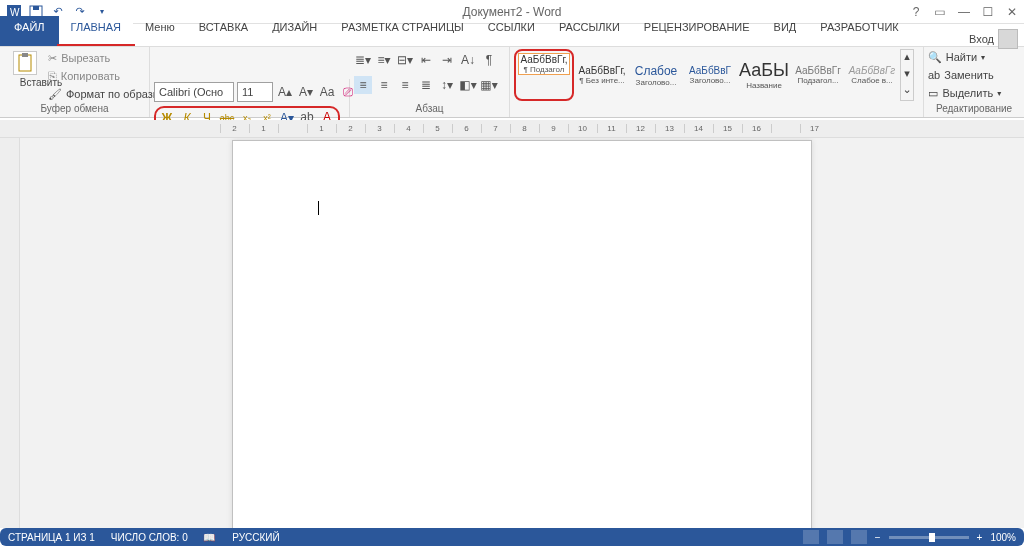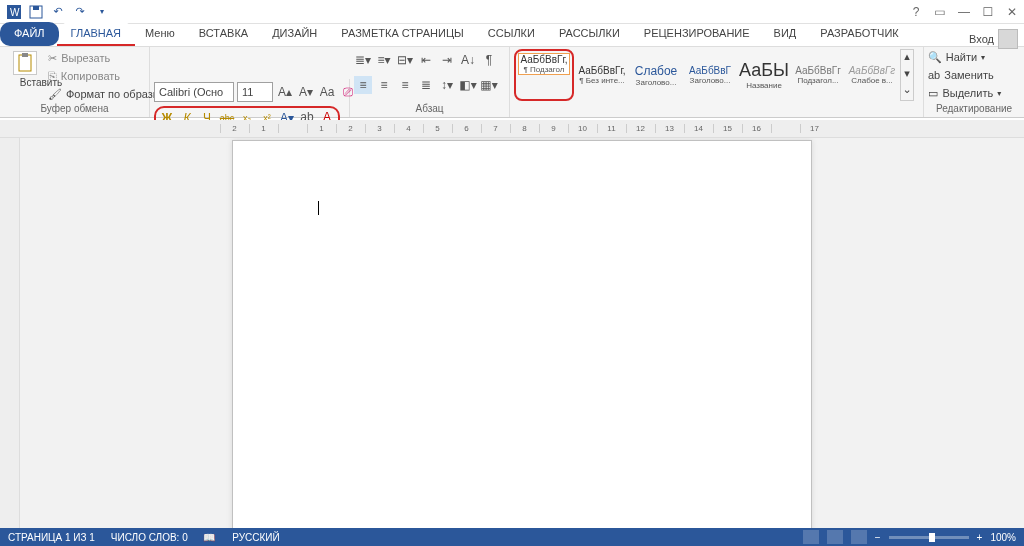--- a/index.html
+++ b/index.html
@@ -4,21 +4,21 @@
 <style>
 * { margin:0; padding:0; box-sizing:border-box; font-family:"Segoe UI",Tahoma,sans-serif; }
 body { background:#fff; width:1024px; height:546px; overflow:hidden; position:relative; font-size:11px; color:#444;}
 .titlebar { height:24px; background:#fff; display:flex; align-items:center; border-bottom:1px solid #e1e1e1; position:relative;}
 .titlebar .qat{ display:flex; align-items:center; gap:6px; padding-left:6px;}
 .qat-icon{width:16px;height:16px;display:flex;align-items:center;justify-content:center;color:#2b579a;}
 .titlebar .title{position:absolute;left:0;right:0;text-align:center;color:#666;font-size:12px;pointer-events:none;}
 .titlebar .win-ctrl{position:absolute;right:0;display:flex;gap:0;align-items:center;}
 .win-btn{width:24px;height:24px;display:flex;align-items:center;justify-content:center;color:#666;font-size:12px;}
 .ribbon-tabs{height:22px;background:#fff;display:flex;align-items:flex-end;position:relative;}
-.tab{padding:0 12px;height:24px;line-height:22px;font-size:11px;color:#444;cursor:default;text-transform:uppercase;border-radius:10px;}
+.tab{padding:0 12px;height:30px;line-height:22px;font-size:11px;color:#444;cursor:default;text-transform:uppercase;}
 .tab.file{background:#2b579a;color:#fff;padding:0 14px;}
 .tab.active{color:#2b579a;background:#fff;border-bottom:2px solid #fff;}
 .login{position:absolute;right:6px;top:4px;display:flex;align-items:center;gap:4px;font-size:11px;color:#444;height:22px;}
 .avatar{width:20px;height:20px;background:#d8d8d8;border:1px solid #bbb;}
 .ribbon{height:72px;background:#f5f5f5;border-top:1px solid #ddd;border-bottom:1px solid #ccc;display:flex;}
 .group{border-right:1px solid #ddd;display:flex;flex-direction:column;padding:2px 4px 0 4px;}
 .group-body{flex:1;display:flex;align-items:flex-start;gap:2px;}
 .group-label{text-align:center;font-size:10px;color:#666;height:14px;position:relative;}
 .big-btn{width:42px;display:flex;flex-direction:column;align-items:center;gap:2px;padding:2px;}
 .big-icon{width:24px;height:24px;background:#fff;border:1px solid #c9c9c9;display:flex;align-items:center;justify-content:center;}
@@ -39,21 +39,21 @@
 .tab-highlight{position:relative;}
 .tab-highlight::after{content:"";position:absolute;left:-2px;right:-2px;bottom:-2px;height:2px;background:#d62828;}
 .doc-area{position:absolute;top:138px;bottom:18px;left:0;right:0;background:#f2f2f2;display:flex;}
 .vruler{width:20px;background:#eee;border-right:1px solid #ddd;}
 .hscroll-space{flex:1;overflow:hidden;display:flex;justify-content:center;}
 .page{width:580px;height:800px;background:#fff;border:1px solid #c0c0c0;margin-top:2px;box-shadow:0 0 6px rgba(0,0,0,0.1);position:relative;}
 .cursor{position:absolute;left:85px;top:60px;width:1px;height:14px;background:#000;}
 .hruler{height:18px;background:#eee;border-bottom:1px solid #ddd;display:flex;align-items:center;font-size:8px;color:#666;position:absolute;top:120px;left:0;right:0;}
 .hruler-inner{margin-left:220px;display:flex;gap:1px;}
 .tick{width:28px;text-align:center;border-left:1px solid #ccc;font-size:8px;}
-.statusbar{position:absolute;bottom:0;left:0;right:0;height:18px;background:#2b579a;color:#fff;display:flex;align-items:center;font-size:10px;padding:0 8px;gap:16px;}
+.statusbar{position:absolute;bottom:0;left:0;right:0;height:18px;background:#2b579a;color:#fff;display:flex;align-items:center;font-size:10px;padding:0 8px;gap:16px;border-radius:6px;}
 .statusbar .right{position:absolute;right:8px;display:flex;align-items:center;gap:8px;}
 .zoom-slider{width:80px;height:3px;background:#fff5;position:relative;}
 .zoom-thumb{position:absolute;left:40px;top:-3px;width:6px;height:9px;background:#fff;}
 .view-btn{width:16px;height:14px;background:#fff3;border:0;}
 svg{display:block;}
 </style>
 </head>
 <body>
 
 <div class="titlebar">
@@ -67,20 +67,21 @@
     <span class="qat-icon">
         <svg width="14" height="14">
           <rect x="1" y="1" width="12" height="12" fill="none" stroke="#2b579a"></rect>
           <rect x="4" y="1" width="6" height="4" fill="#2b579a"></rect>
         </svg>
       </span>
     <span class="qat-icon">↶</span>
     <span class="qat-icon">↷</span>
     <span class="qat-icon" style="font-size:8px;">▾</span>
   </div>
+  <div class="title">Документ2 - Word</div>
   <div class="win-ctrl">
     <div class="win-btn">?</div>
     <div class="win-btn">▭</div>
     <div class="win-btn">—</div>
     <div class="win-btn">☐</div>
     <div class="win-btn">✕</div>
   </div>
 </div>
 
 <div class="ribbon-tabs">

